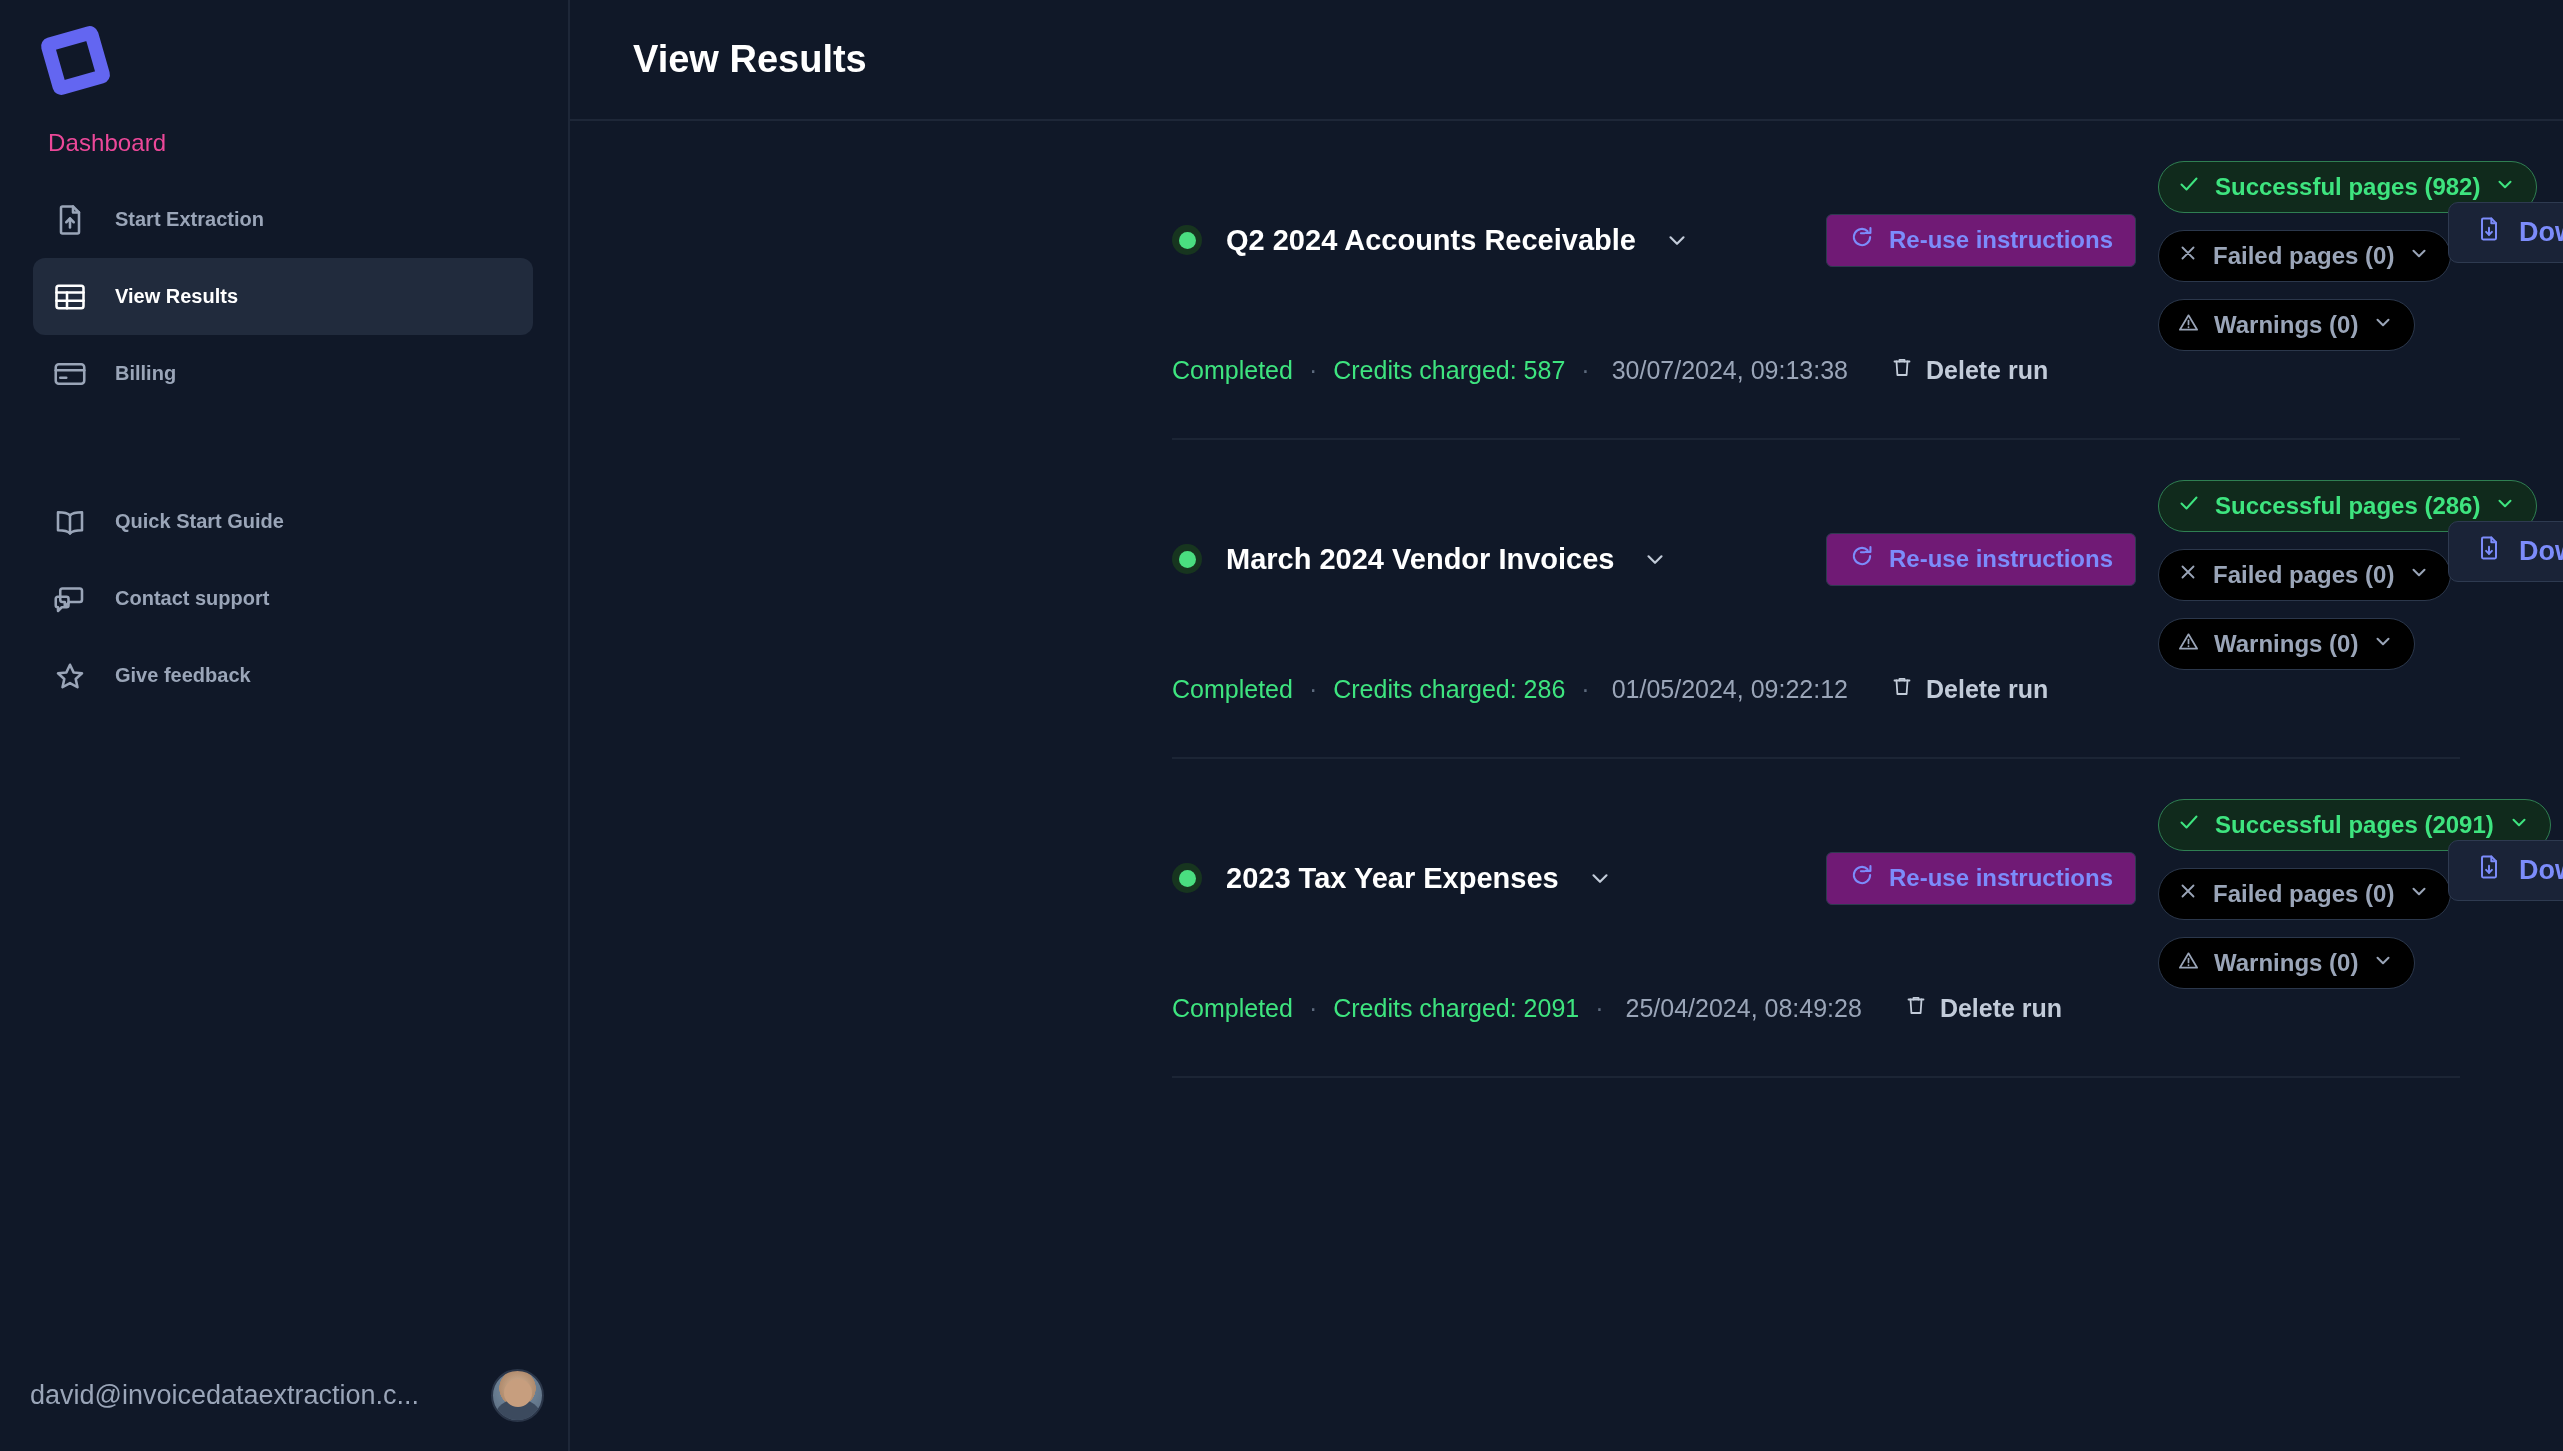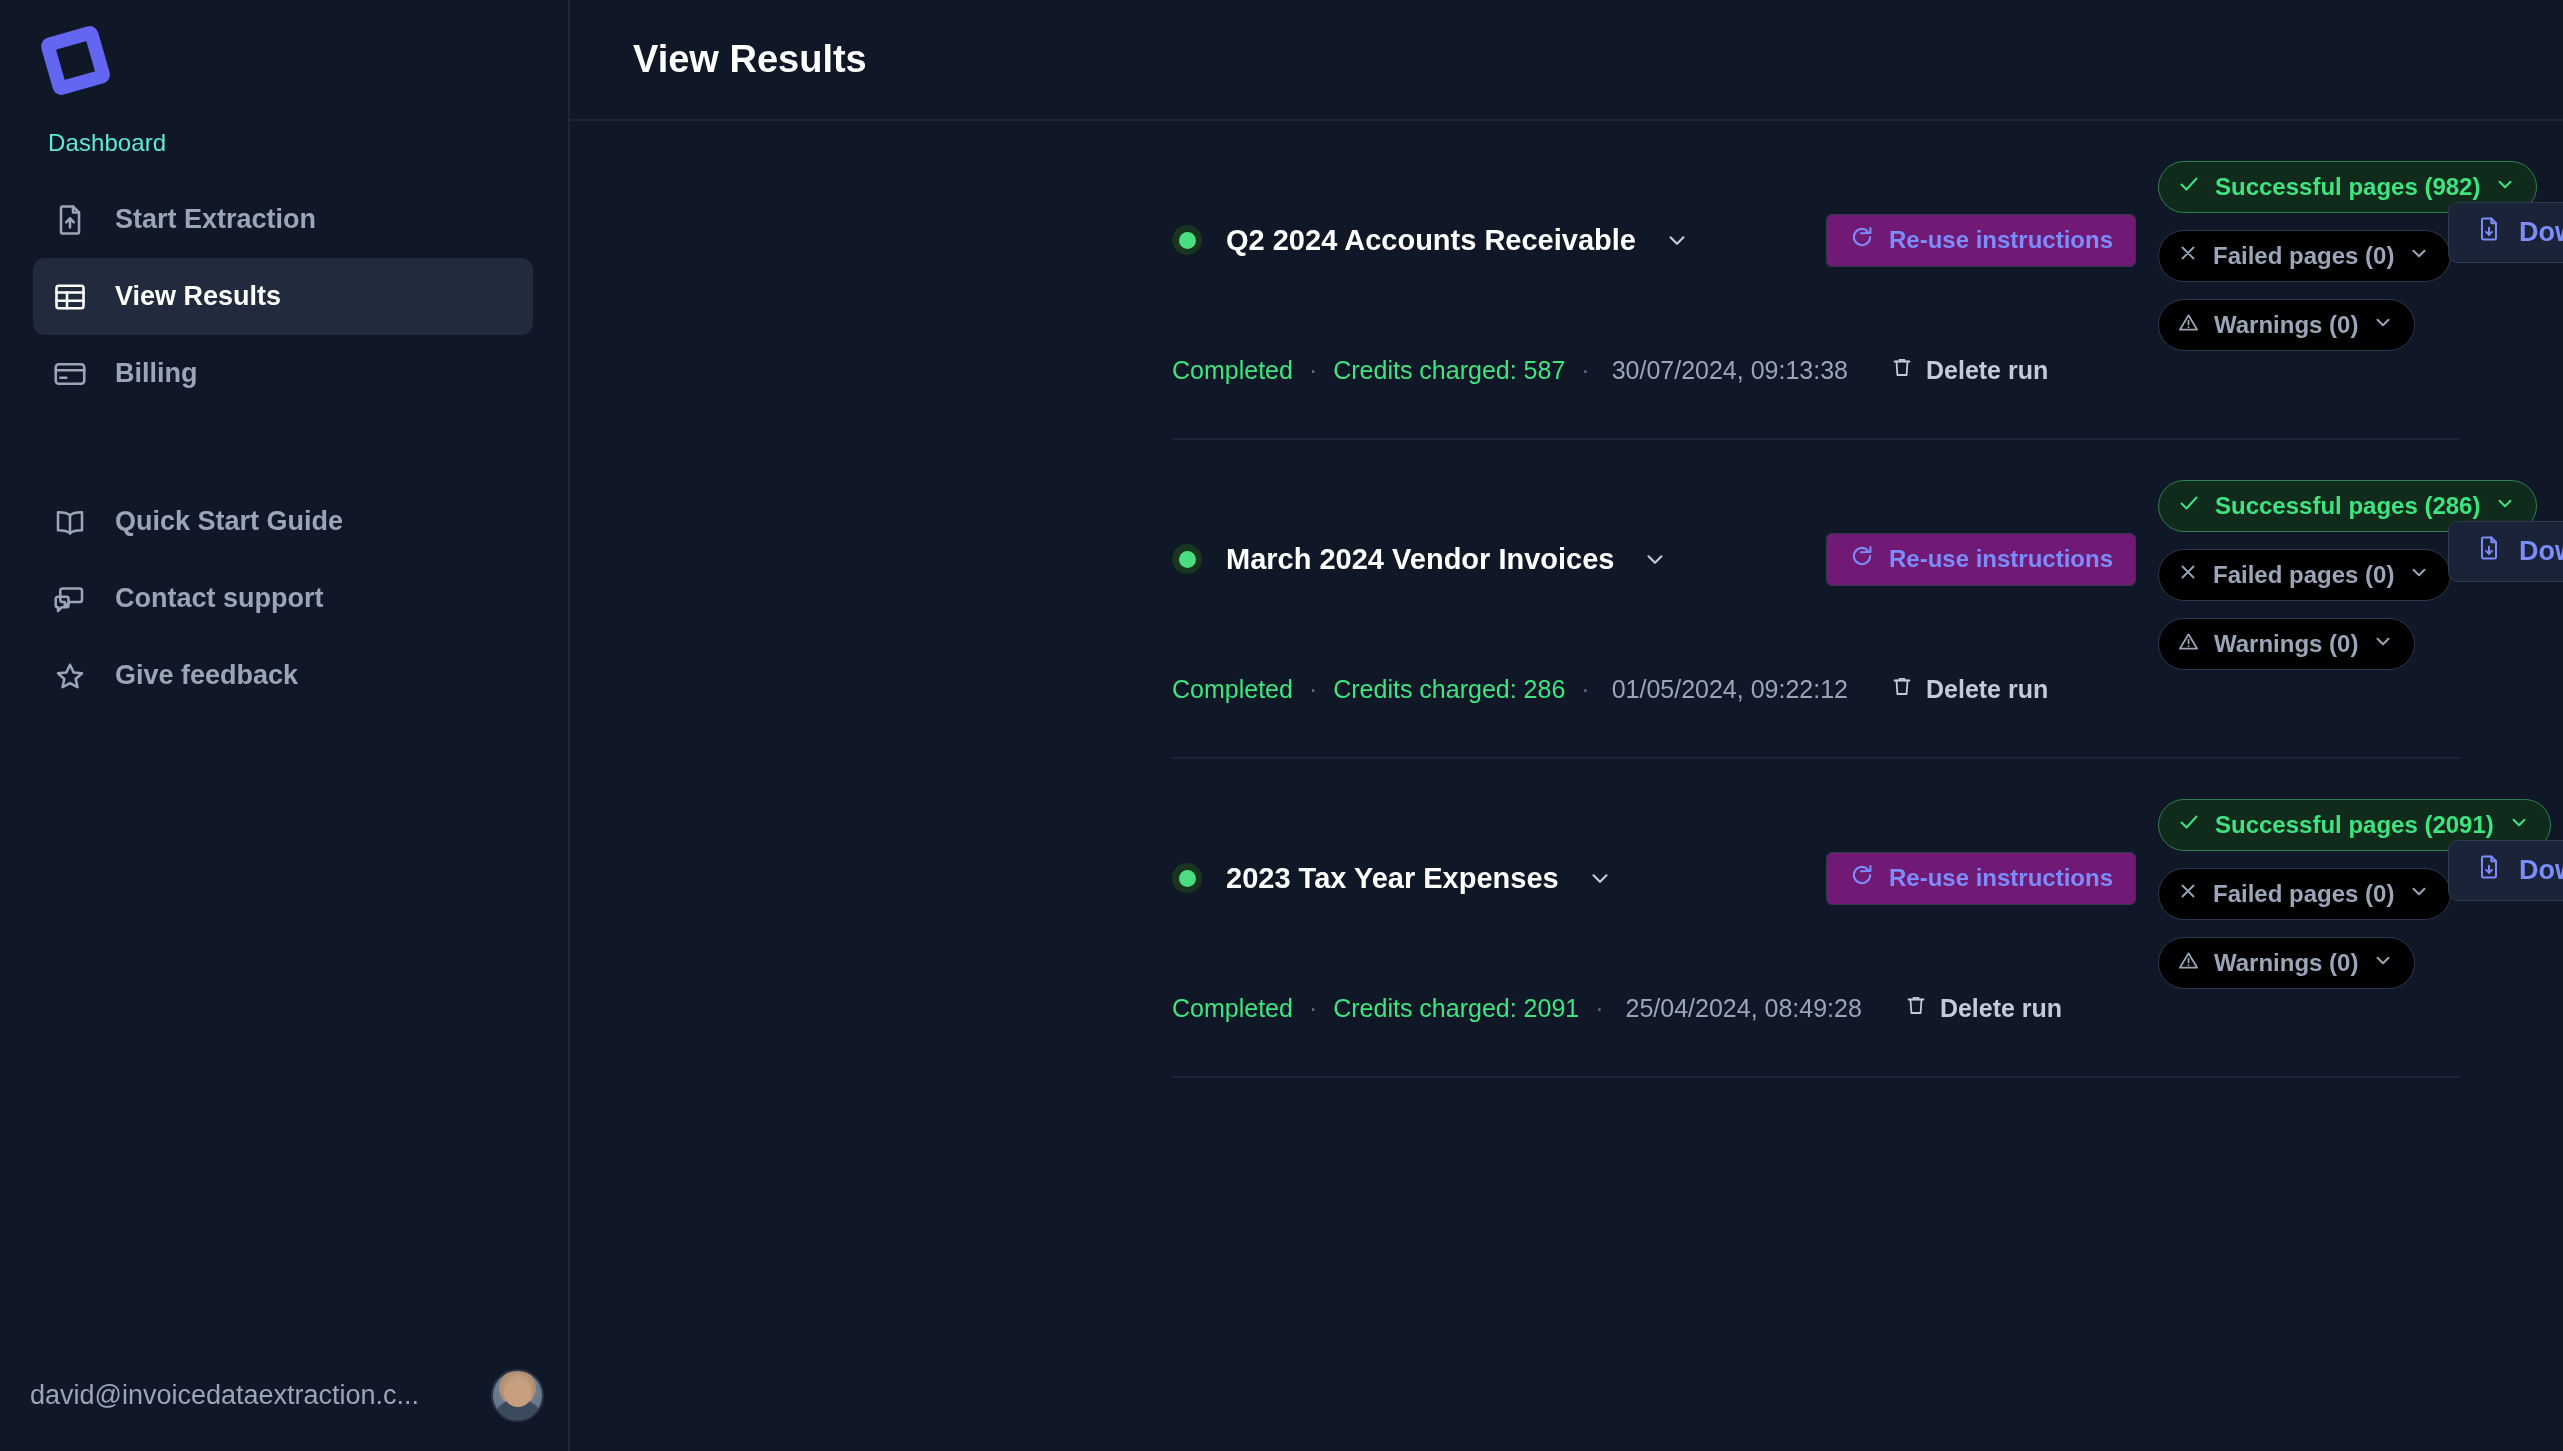--- a/index.html
+++ b/index.html
@@ -30,37 +30,37 @@
     padding: 30px 0 0 45px;
     height: 129px;
   }
   .logo {
     width: 61px; height: 61px;
     position: relative;
   }
   .logo svg { display:block; }
 
   .nav-section-label {
-    color: #5eead4;
+    color: #ec4899;
     font-size: 24px;
     padding: 0 0 0 48px;
     margin-bottom: 24px;
     letter-spacing: 0.1px;
   }
   .nav-list { display:flex; flex-direction: column; gap: 0px; }
   .nav-item {
     display: flex;
     align-items: center;
     gap: 26px;
     height: 77px;
     margin: 0 35px 0 33px;
     padding-left: 18px;
     border-radius: 12px;
     color: #9aa5b8;
-    font-size: 27px;
+    font-size: 20px;
     font-weight: bold;
     cursor: pointer;
   }
   .nav-item .nav-icon { width: 38px; height: 38px; flex: 0 0 38px; display:flex; align-items:center; justify-content:center;}
   .nav-item.active {
     background: #212b3d;
     color: #ffffff;
   }
   .nav-item.active .nav-icon svg { stroke: #ffffff; }
   .help-block { margin-top: 71px; }

